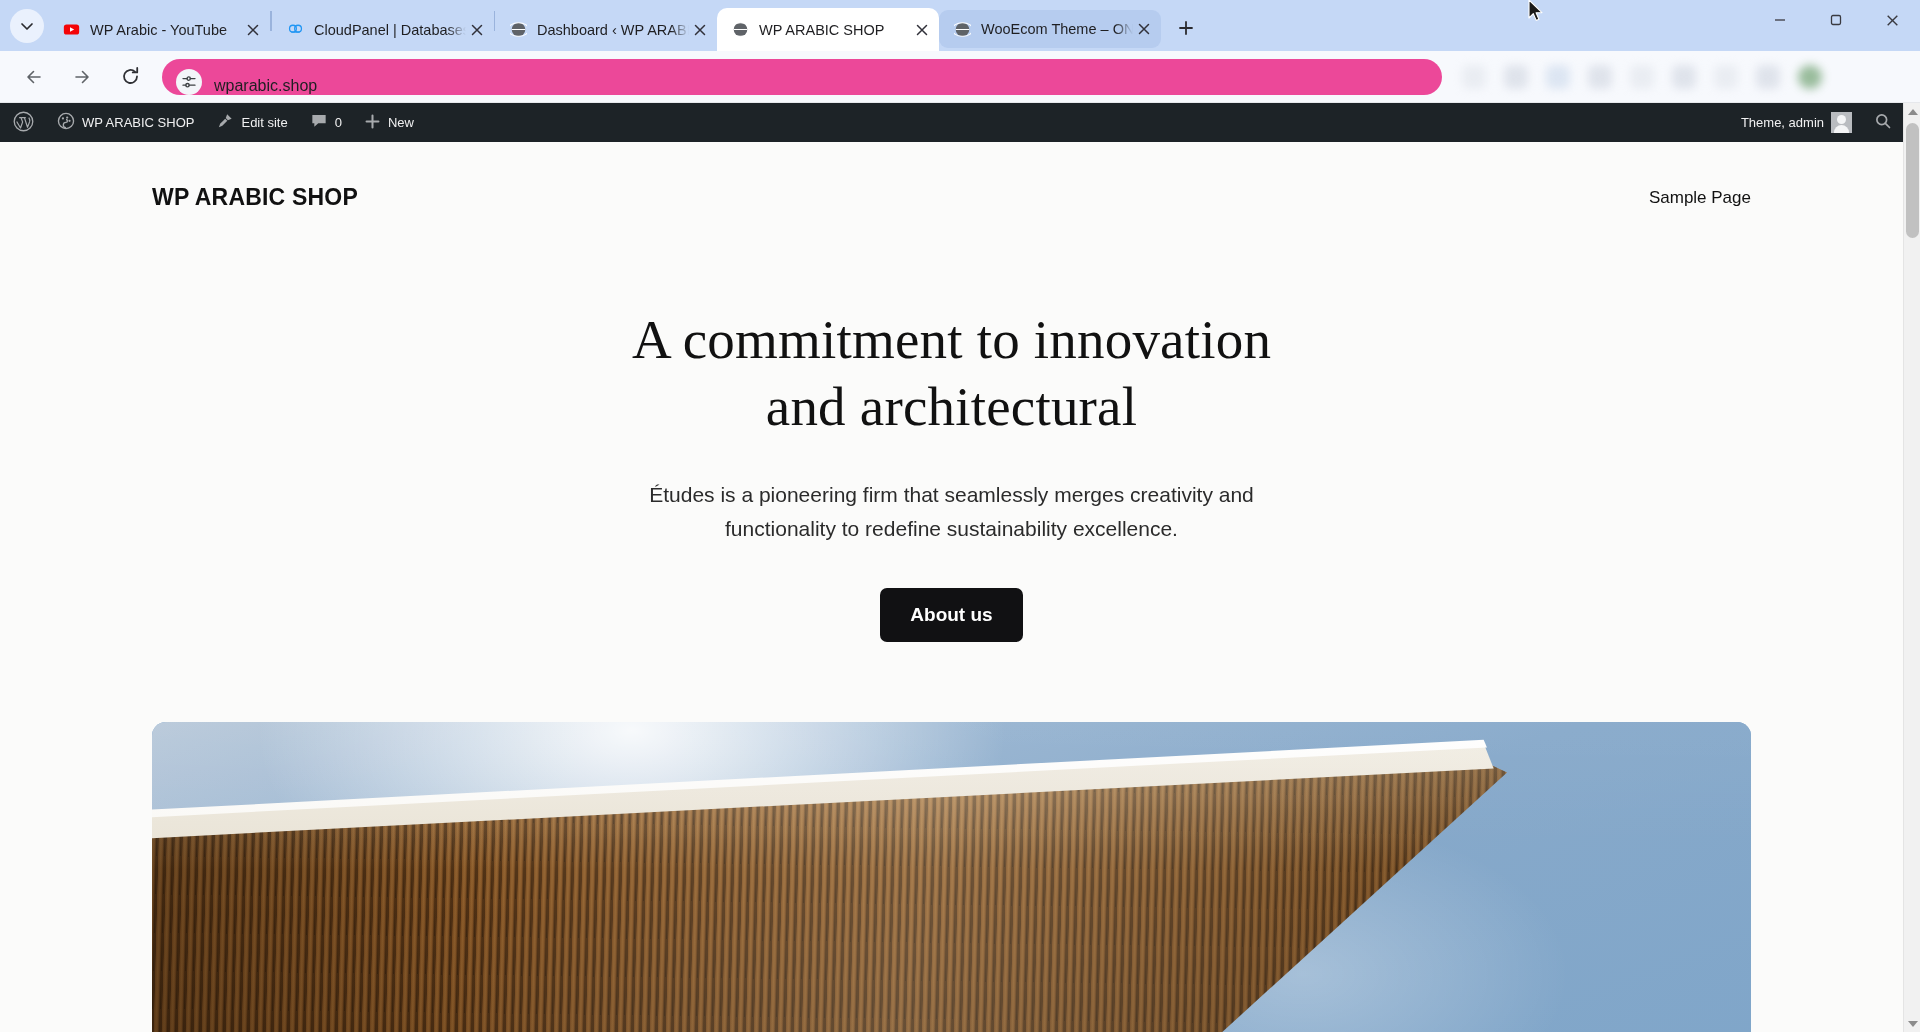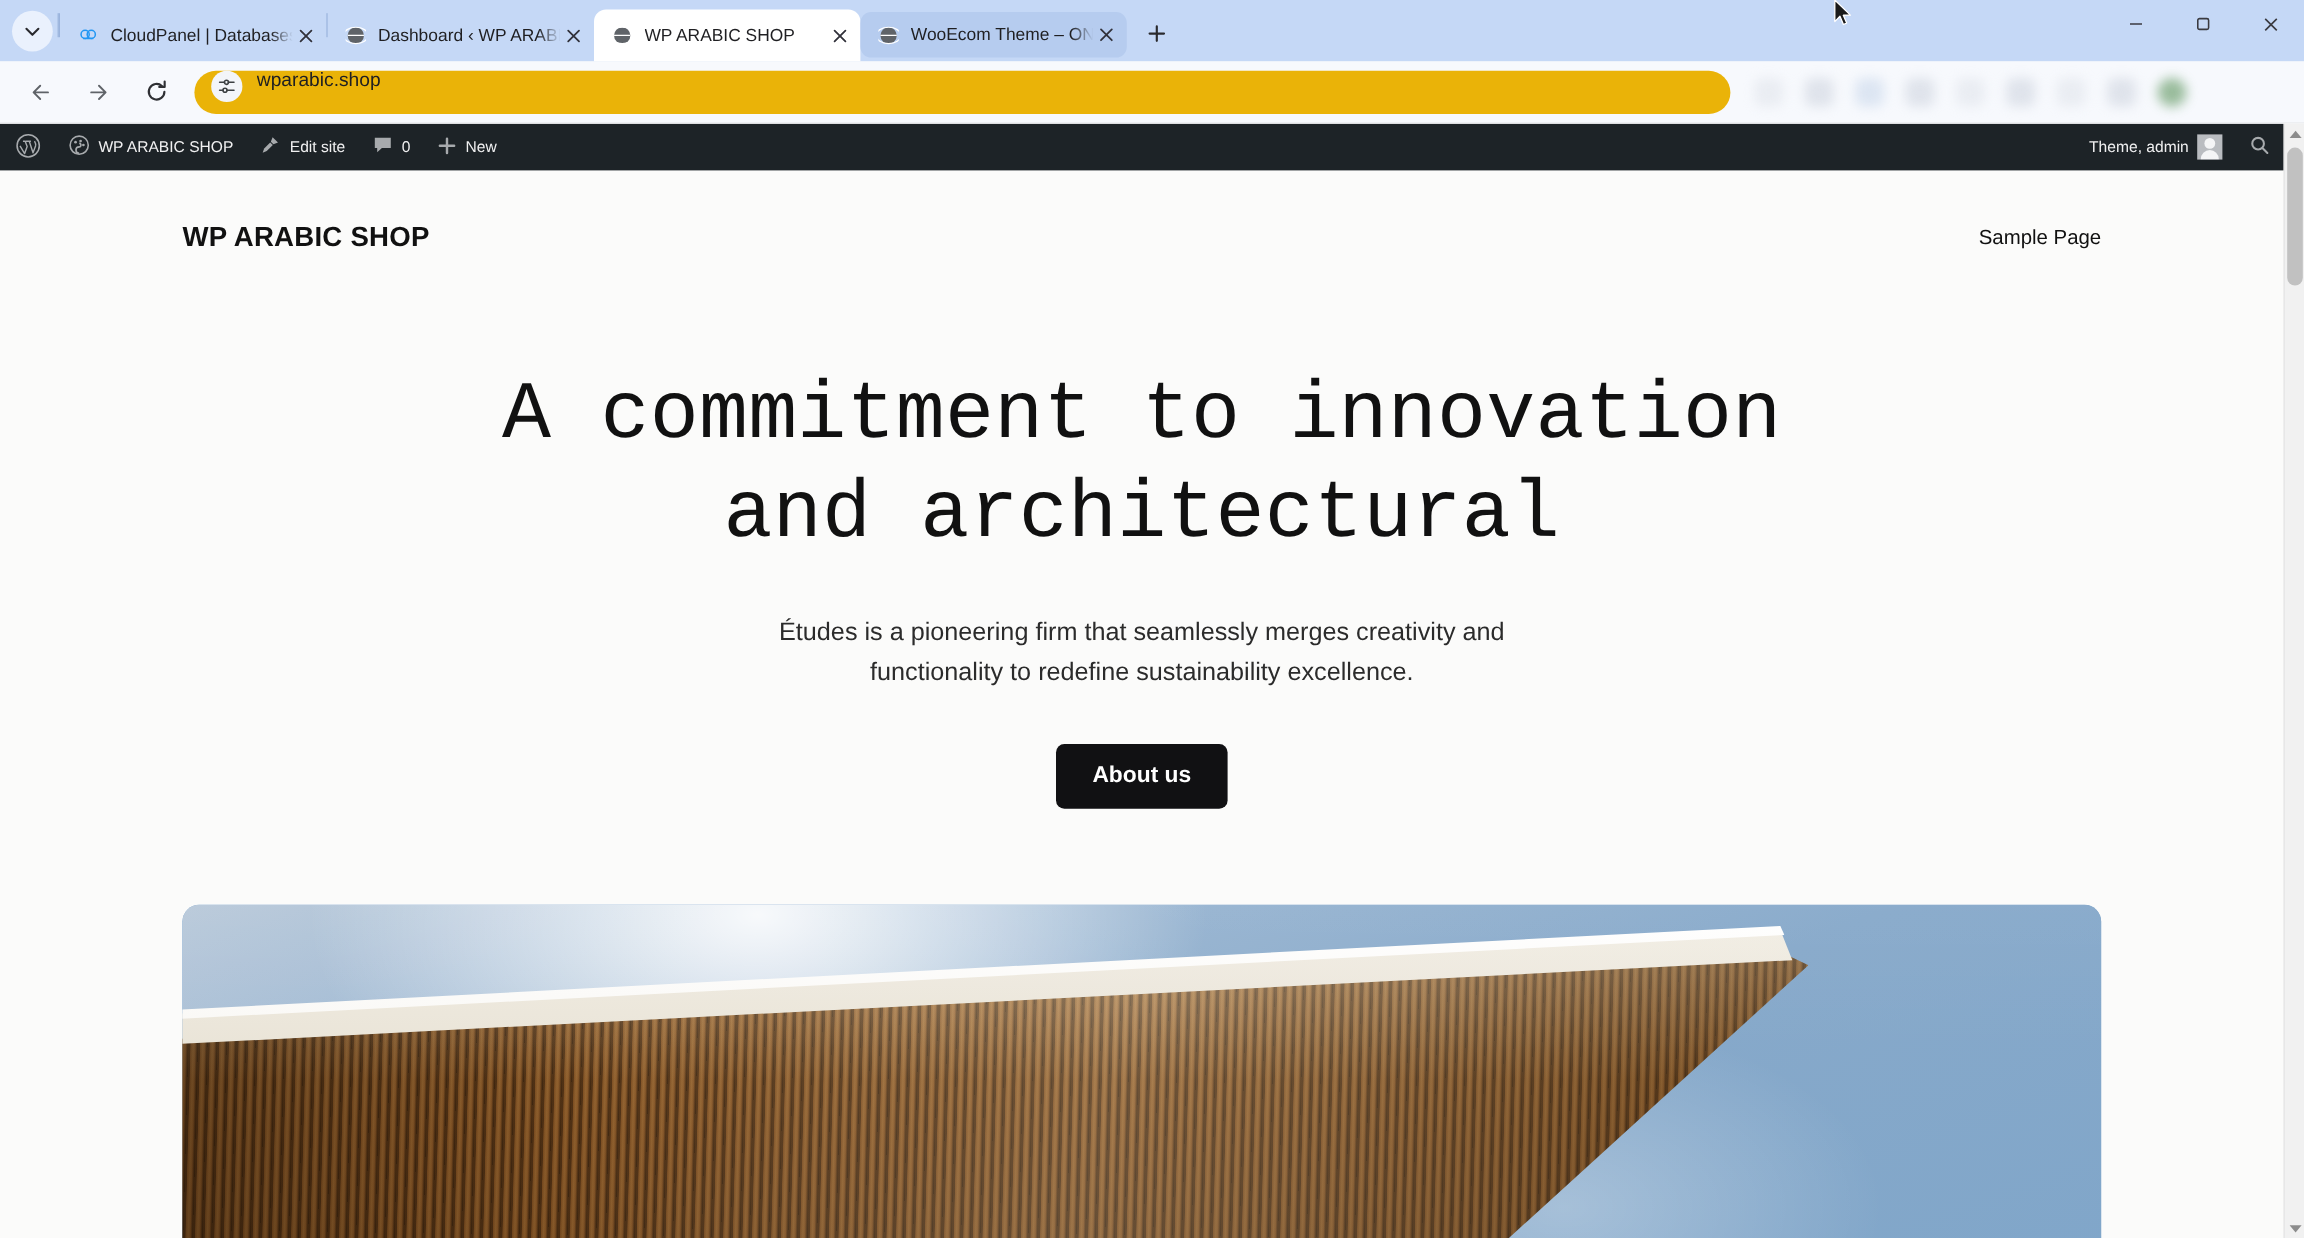--- a/index.html
+++ b/index.html
@@ -123,24 +123,24 @@
     width: 34px; height: 34px;
     border-radius: 50%;
     display: flex; align-items: center; justify-content: center;
     margin: 0 7px;
     cursor: pointer;
     flex: none;
   }
   .omnibox {
     flex: 1 1 auto;
     height: 36px;
-    background: #eab308;
+    background: #ec4899;
     border-radius: 18px;
     display: flex;
-    align-items: flex-start;
+    align-items: flex-end;
     padding: 0 14px;
     margin-left: 8px;
     margin-right: 10px;
     cursor: text;
     min-width: 0;
   }
   .omnibox .tune {
     width: 26px; height: 26px;
     border-radius: 50%;
     background: #f3f5f9;
@@ -214,22 +214,22 @@
     font-weight: 700;
     letter-spacing: .2px;
     color: #111111;
     font-family: "Liberation Sans", sans-serif;
     cursor: pointer;
   }
   .sitenav { font-size: 17px; color: #111111; cursor: pointer; }
 
   .hero { text-align: center; padding: 95px 0 0 0; }
   .heroheading {
-    font-family: Liberation Mono, monospace;
-    font-size: 68px;
+    font-family: Liberation Serif, serif;
+    font-size: 55px;
     line-height: 1.22;
     font-weight: 400;
     color: #111111;
     letter-spacing: .2px;
   }
   .herotext {
     margin: 38px auto 0 auto;
     max-width: 680px;
     font-size: 21px;
     line-height: 1.62;
@@ -343,20 +343,34 @@
   <div class="tabstrip">
 
     <div class="tabsearch">
       <svg width="14" height="14" viewBox="0 0 14 14">
         <path d="M2 5 L7 10 L12 5" fill="none" stroke="#2a2a2e" stroke-width="1.7" stroke-linecap="round" stroke-linejoin="round"></path>
       </svg>
     </div>
 
     <div class="tabs">
 
+      <div class="tab inactive">
+        <span class="favicon">
+          <svg width="17" height="17" viewBox="0 0 20 20">
+              <rect x="1" y="4" width="18" height="12" rx="3.2" fill="#f40407"></rect>
+              <path d="M8.2 7.4 L13.2 10 L8.2 12.6 Z" fill="#ffffff"></path>
+            </svg>
+        </span>
+        <span class="tabtitle">WP Arabic - YouTube</span>
+        <span class="tabclose">
+          <svg width="12" height="12" viewBox="0 0 12 12">
+              <path d="M1.5 1.5 L10.5 10.5 M10.5 1.5 L1.5 10.5" stroke="#31313a" stroke-width="1.5" stroke-linecap="round"></path>
+            </svg>
+        </span>
+      </div>
       <div class="tabsep"></div>
 
       <div class="tabsep"></div>
 
       <div class="tab inactive">
         <span class="favicon">
           <svg width="17" height="17" viewBox="0 0 20 20" fill="none" stroke="#2196f3" stroke-width="1.5">
               <circle cx="7" cy="9" r="4"></circle>
               <circle cx="13" cy="9" r="4"></circle>
               <path d="M5 13 h10"></path>

